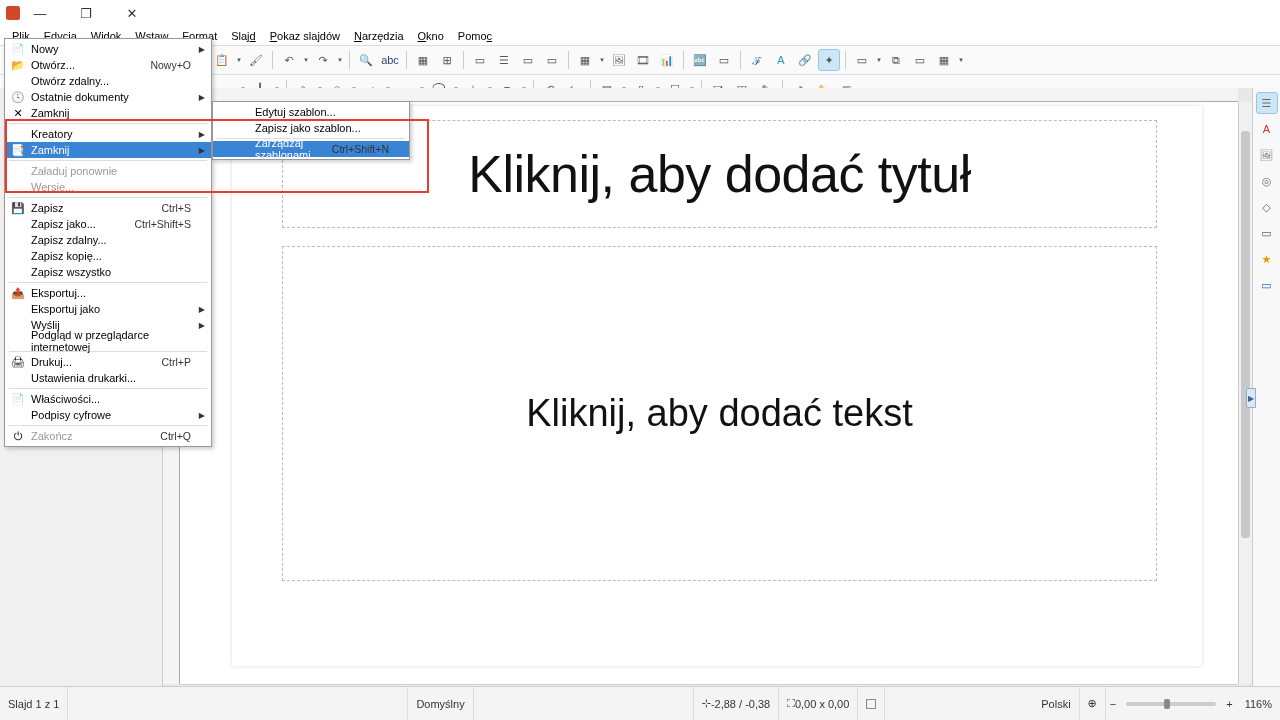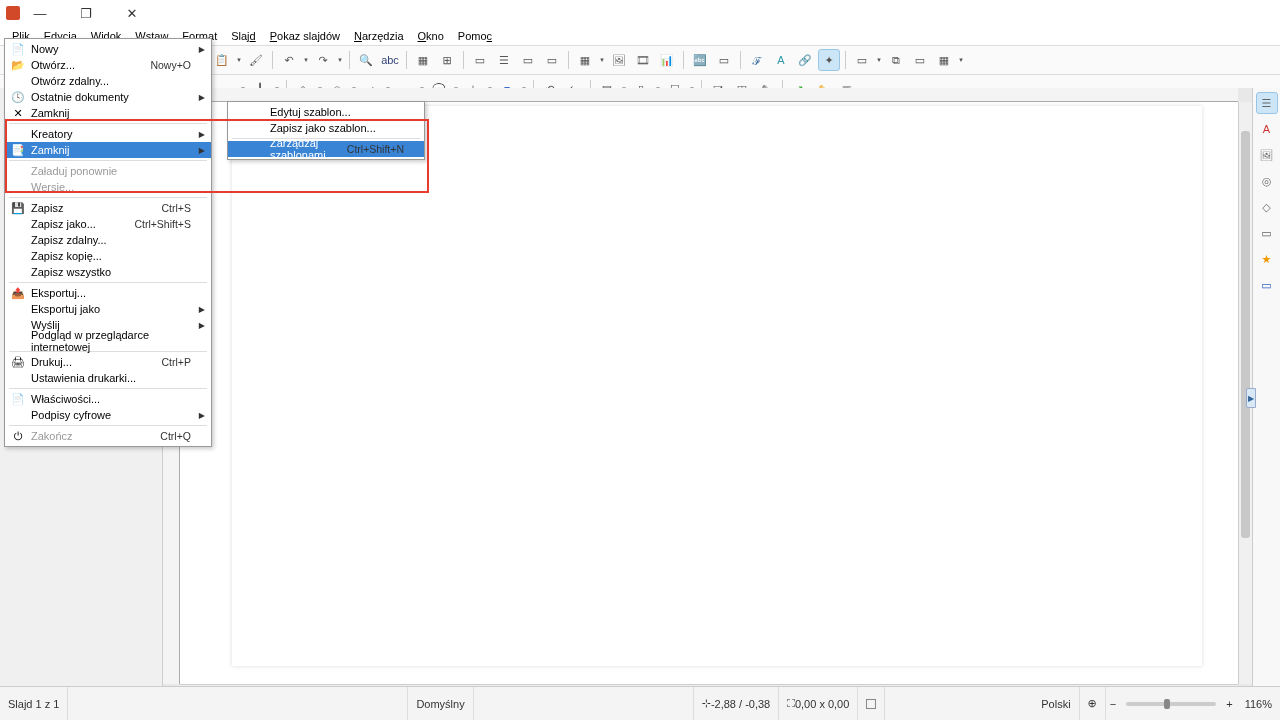--- a/index.html
+++ b/index.html
@@ -29,21 +29,21 @@
 .dropdown-item { display: flex; align-items: center; height: 16px; padding: 0 20px 0 4px; cursor: pointer; position: relative; }
 .dropdown-item .icon { width: 18px; height: 14px; display: flex; align-items: center; justify-content: center; margin-right: 4px; }
 .dropdown-item .label { flex: 1; }
 .dropdown-item .shortcut { color: #333; font-size: 10.5px; }
 .dropdown-item .arrow { position: absolute; right: 6px; font-size: 8px; color: #333; }
 .dropdown-item.highlighted { background: #3a84d6; color: #fff; }
 .dropdown-item.disabled .label { color: #999; }
 .dropdown-sep { height: 1px; background: #ddd; margin: 2px 4px; }
 
 
-.submenu { position: absolute; top: 101px; left: 212px; width: 198px; background: #fff; border: 1px solid #999; box-shadow: 2px 2px 4px rgba(0,0,0,0.2); z-index: 101; padding: 2px 0; margin-left: 15px; }
+.submenu { position: absolute; top: 101px; left: 212px; width: 198px; background: #fff; border: 1px solid #999; box-shadow: 2px 2px 4px rgba(0,0,0,0.2); z-index: 101; padding: 2px 0; }
 .submenu .dropdown-item { padding-left: 20px; }
 .submenu .dropdown-sep { margin: 2px 4px; }
 
 
 .red-box { position: absolute; border: 2px solid #e63b2e; pointer-events: none; z-index: 200; }
 
 
 .left-strip { position: absolute; left: 0; top: 88px; width: 163px; bottom: 22px; background: #f0f0f0; border-right: 1px solid #ccc; }
 
 
@@ -192,20 +192,22 @@
   <div class="tb-btn" style="color:#aaa">◩</div>
 </div>
 
 <div class="left-strip"></div>
 
 <div class="canvas-area">
   <div class="ruler-h"></div>
   <div class="ruler-v"></div>
   <div class="slide-viewport">
     <div class="slide">
+      <div class="title-placeholder">Kliknij, aby dodać tytuł</div>
+      <div class="content-placeholder">Kliknij, aby dodać tekst</div>
     </div>
   </div>
   <div class="scrollbar-h">
       <div class="thumb"></div>
     </div>
   <div class="scrollbar-v">
       <div class="thumb"></div>
     </div>
 </div>
 

